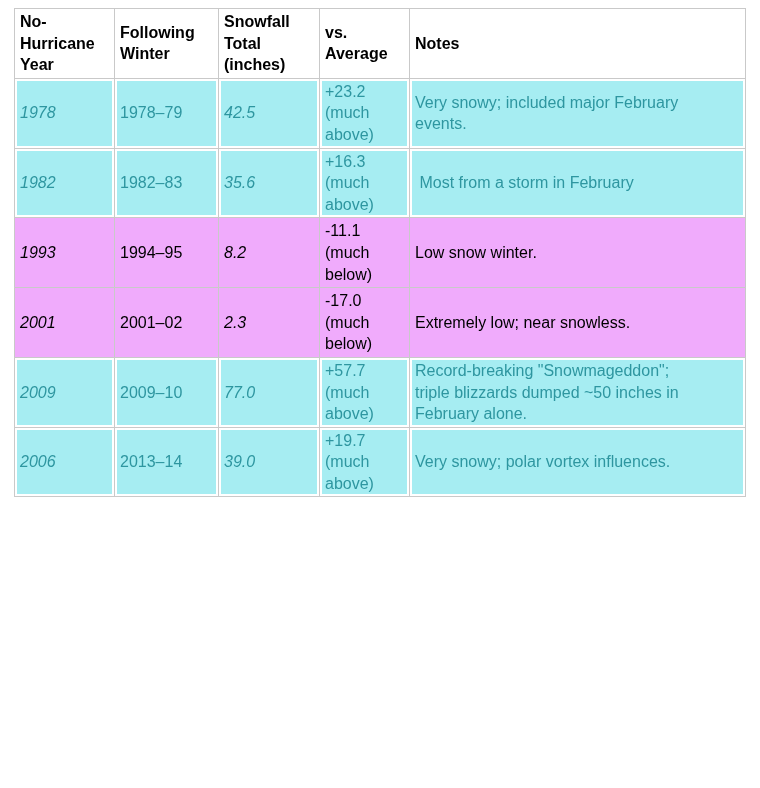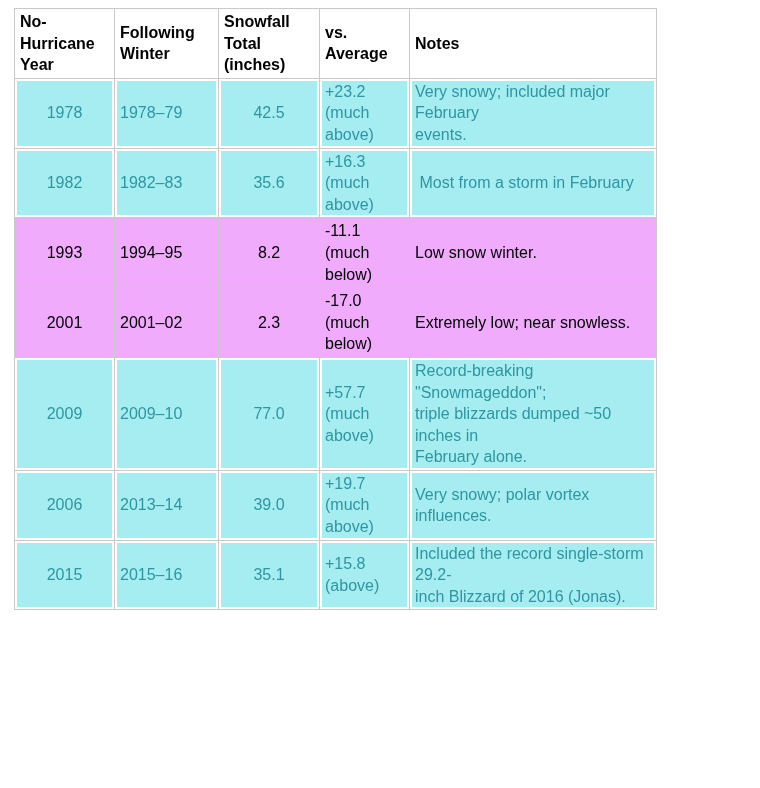--- a/index.html
+++ b/index.html
@@ -7,40 +7,40 @@
     padding: 0;
     background: #ffffff;
     width: 760px;
     height: 788px;
     font-family: "Liberation Sans", sans-serif;
     -webkit-font-smoothing: antialiased;
   }
   table.snow {
     border-collapse: collapse;
     table-layout: fixed;
-    width: 643px;
+    width: 732px;
     margin: 8px 14px;
     font-size: 16px;
     line-height: 1.35;
     color: #000000;
   }
   table.snow th,
   table.snow td {
     border: 1px solid #c9c9c9;
     padding: 2px 5px;
     vertical-align: middle;
     white-space: pre-line;
     overflow: hidden;
   }
   table.snow th {
     text-align: left;
     font-weight: bold;
     background: #ffffff;
   }
-  td.num { text-align: center; }
+  td.num { text-align: left; font-style: italic; }
   tr.gray td { background: #f0abfc; }
   tr.white td { background: #ffffff; }
   tr.cyan td {
     background: #a6edf2;
     color: #2e96a0;
     box-shadow: inset 0 0 0 2px #ffffff;
   }
 </style>
 </head>
 <body>
@@ -119,23 +119,14 @@
   </tr>
       <tr class="cyan">
     <td class="num">2006</td>
     <td>2013–14</td>
     <td class="num">39.0</td>
     <td>+19.7
 (much
 above)</td>
     <td>Very snowy; polar vortex influences.</td>
   </tr>
-      <tr class="cyan">
-    <td class="num">2015</td>
-    <td>2015–16</td>
-    <td class="num">35.1</td>
-    <td>+15.8
-(above)</td>
-    <td>Included the record single-storm 29.2-
-inch Blizzard of 2016 (Jonas).</td>
-  </tr>
     </tbody>
 </table>
 
 </body></html>

